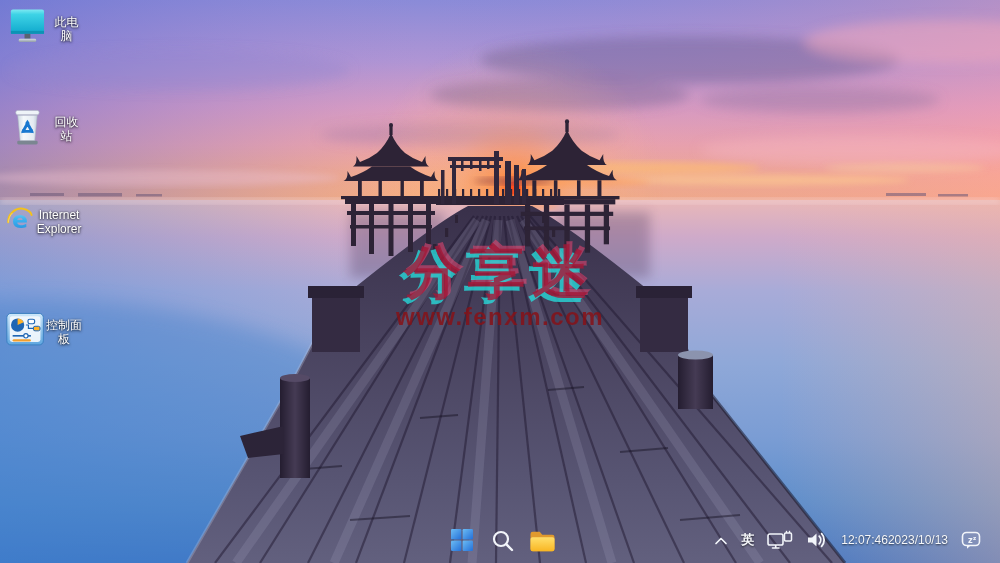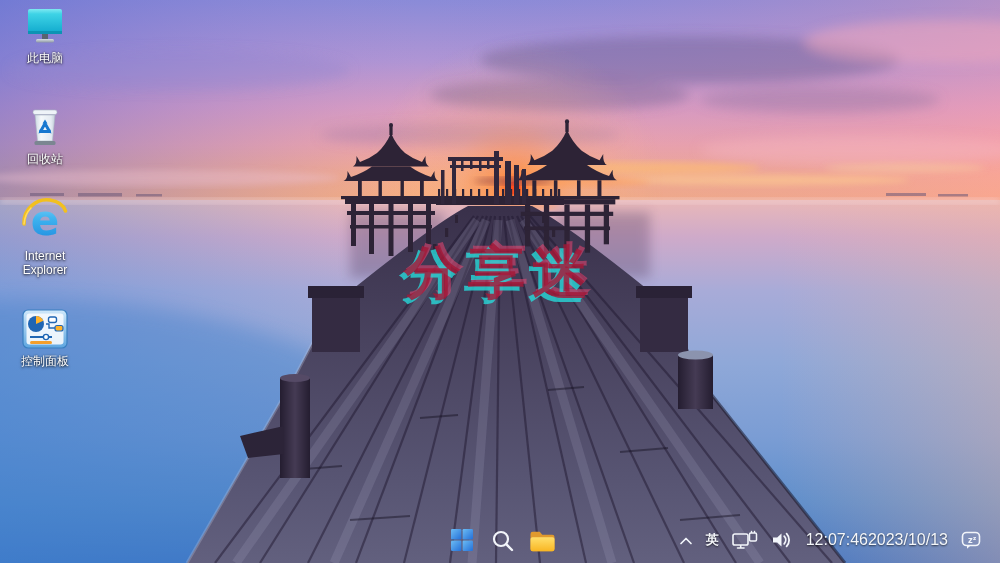--- a/index.html
+++ b/index.html
@@ -18,21 +18,21 @@
     text-shadow:-4px 4px 0 rgba(38,221,221,0.78), 3px -3px 0 rgba(250,70,115,0.5);
     margin-top:6px;
   }
   .wm-url{
     margin-top:1px;font-size:24px;font-weight:700;letter-spacing:1.5px;
     color:rgba(134,18,24,0.85);
   }
 
   
   .dicon{
-    position:absolute;left:6px;width:78px;display:flex;flex-direction:column;
+    position:absolute;left:6px;width:78px;display:flex;
     align-items:center;cursor:pointer;
   }
   .dicon .art{display:block;}
   .dlabel{
     margin-top:3px;font-size:12px;line-height:14px;color:#fff;text-align:center;
     text-shadow:0 1px 3px rgba(0,0,0,.85),0 0 2px rgba(0,0,0,.6);
     max-width:76px;
   }
   #icon-this-pc{top:6px;}
   #icon-recycle{top:105px;}
@@ -43,21 +43,21 @@
   .taskbar{position:absolute;left:0;right:0;bottom:0;height:46px;}
   .tb-center{position:absolute;left:446px;top:0;height:100%;display:flex;align-items:center;gap:8px;}
   .tb-btn{
     width:32px;height:38px;display:flex;align-items:center;justify-content:center;
     border-radius:5px;cursor:pointer;
   }
   .tb-tray{position:absolute;right:16px;top:0;height:100%;display:flex;align-items:center;gap:9px;}
   .tray-item{display:flex;align-items:center;justify-content:center;cursor:pointer;height:34px;padding:0 2px;border-radius:4px;}
   .tray-lang{font-size:13px;font-weight:700;color:#f5f7fa;text-shadow:0 1px 2px rgba(0,0,0,.65);}
   .tray-clock{
-    text-align:right;font-size:16px;line-height:14px;color:#f5f7fa;
+    text-align:right;font-size:12px;line-height:14px;color:#f5f7fa;
     text-shadow:0 1px 2px rgba(0,0,0,.65);white-space:nowrap;
   }
 </style>
 </head>
 <body>
 
 <div id="screen">
 
   <svg id="wallpaper" viewBox="0 0 1000 563" width="1000" height="563" preserveAspectRatio="none" aria-hidden="true">
     <defs>
@@ -300,20 +300,21 @@
           <rect x="487" y="160" width="2.5" height="9"></rect>
         <rect x="505" y="161" width="6" height="43"></rect>
           <rect x="514" y="165" width="5" height="39"></rect>
           <rect x="522" y="169" width="4" height="35"></rect>
       </g>
     </g>
   </svg>
 
   <div class="watermark">
     <div class="wm-title">分享迷</div>
+    <div class="wm-url">www.fenxm.com</div>
   </div>
 
   <div class="dicon" id="icon-this-pc">
     <svg class="art" width="44" height="42" viewBox="0 0 44 42">
       <defs>
         <linearGradient id="pcscr" x1="0" y1="0" x2="0" y2="1">
           <stop offset="0" stop-color="#7ee9f2"></stop>
             <stop offset="0.2" stop-color="#3ed3e6"></stop>
             <stop offset="1" stop-color="#0fa8cc"></stop>
         </linearGradient>

